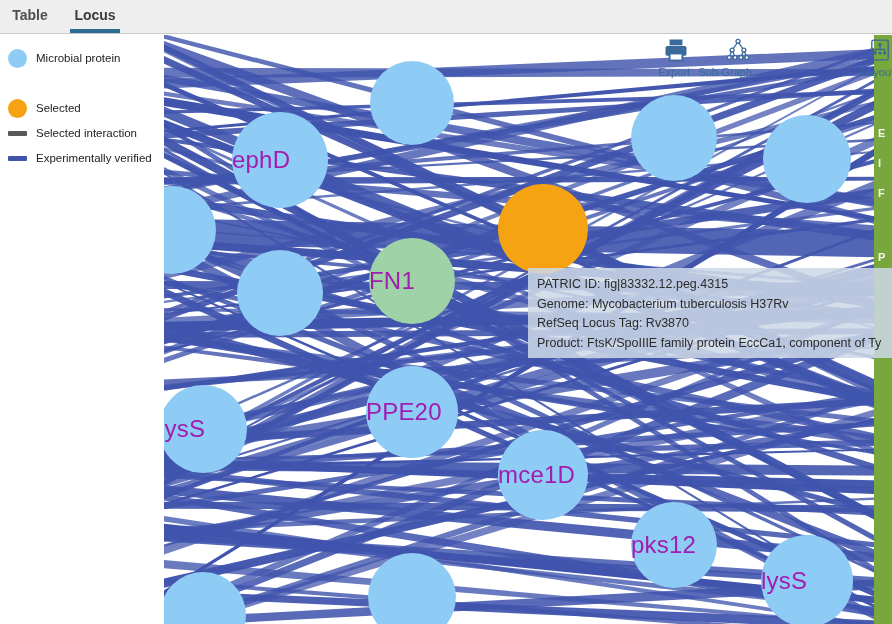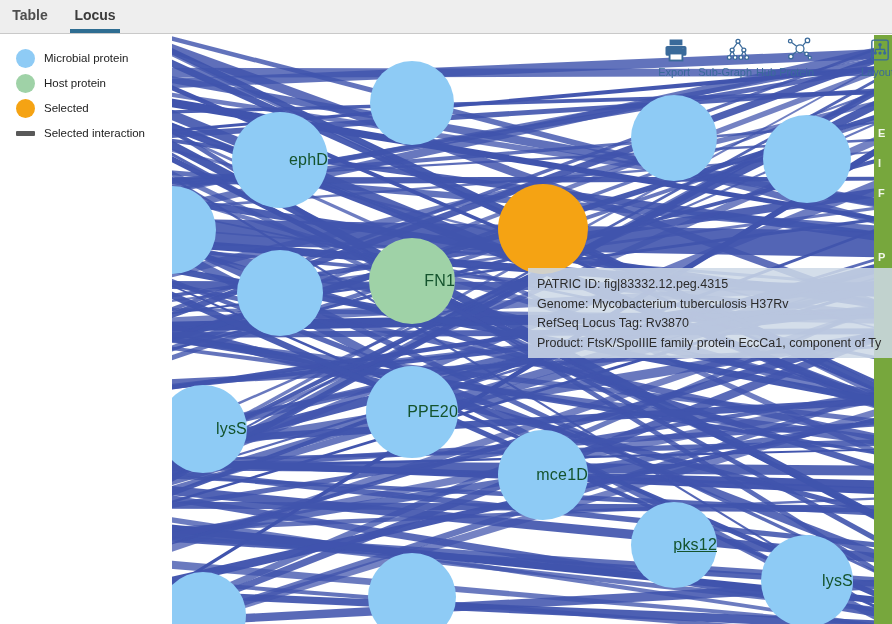--- a/index.html
+++ b/index.html
@@ -24,21 +24,21 @@
   .tab#tab-table{left:8px;width:44px;}
   .tab#tab-graph{left:70px;width:50px;color:#3b3b3b;}
   .tab .tabunder{
     position:absolute;left:0;right:0;bottom:3px;height:4px;background:#2e6d92;
   }
   .tab:not(.active) .tabunder{display:none;}
 
   
   #legend{
     position:absolute;left:0;top:34px;width:164px;height:590px;
-    background:#ffffff;z-index:6;margin-left:8px;
+    background:#ffffff;z-index:6;
   }
   .lgrow{
     position:absolute;left:0;height:22px;width:164px;
   }
   .lgdot{
     position:absolute;left:8px;top:2px;width:19px;height:19px;border-radius:50%;
   }
   .lgline{
     position:absolute;left:8px;top:9px;width:19px;height:5px;border-radius:1px;
   }
@@ -48,22 +48,22 @@
   }
 
   
   #canvas{
     position:absolute;left:164px;top:35px;width:728px;height:589px;
     background:#ffffff;overflow:hidden;
   }
   #edges{position:absolute;left:0;top:0;width:728px;height:589px;}
   .node{
     position:absolute;border-radius:50%;
-    display:flex;align-items:center;justify-content:flex-end;
-    font-size:16px;color:#14532d;letter-spacing:.2px;
+    display:flex;align-items:center;justify-content:flex-start;
+    font-size:24px;color:#a21caf;letter-spacing:.2px;
   }
 
   
   #toolbar{
     position:absolute;left:628px;top:36px;width:248px;height:50px;z-index:9;
   }
   .tool{
     position:absolute;top:0;width:62px;height:50px;text-align:right;cursor:pointer;
   }
   .tool .ticon{display:block;height:30px;}
@@ -102,31 +102,31 @@
     <span>Table</span>
     
   </div>
 </div>
 
 <div id="legend">
   <div class="lgrow" style="top:13px">
     <span class="lgdot" style="background:#8ecbf5"></span>
     <span class="lglabel">Microbial protein</span>
   </div>
-  <div class="lgrow" style="top:38px">
-    <span class="lgdot" style="background:#9fd2a7"></span>
-    <span class="lglabel">Host protein</span>
-  </div>
   <div class="lgrow" style="top:63px">
     <span class="lgdot" style="background:#f5a313"></span>
     <span class="lglabel">Selected</span>
   </div>
   <div class="lgrow" style="top:88px">
     <span class="lgline" style="background:#595959"></span>
     <span class="lglabel">Selected interaction</span>
+  </div>
+  <div class="lgrow" style="top:113px">
+    <span class="lgline" style="background:#4054ad"></span>
+    <span class="lglabel">Experimentally verified</span>
   </div>
 </div>
 
 <div id="canvas">
   <svg id="edges" viewBox="0 0 728 589" preserveAspectRatio="none">
       <path d="M -40.140690794214606 289.71548732649535 L 776.065599524416 -11.033416287158616 L 776.065599524416 -8.207612309022807 L -40.140690794214606 294.2618694482371 Z" fill="#4054ad" fill-opacity="0.84"></path>
       <path d="M -45.579439494758844 604.5810177882668 L 769.2463729223236 338.05846377520356 L 769.2463729223236 342.8168904389022 L -45.579439494758844 612.2054683875758 Z" fill="#4054ad" fill-opacity="0.79"></path>
       <path d="M -32.604114981368184 100.34796623000875 L 777.2107213335112 511.9134543578839 L 777.2107213335112 517.1504760879325 L -32.604114981368184 106.64002619450912 Z" fill="#4054ad" fill-opacity="0.98"></path>
       <path d="M -42.36396811902523 -9.511079002870247 L 776.7546799285337 288.14719644386787 L 776.7546799285337 295.36203695309814 L -42.36396811902523 0.23715192801319063 Z" fill="#4054ad" fill-opacity="0.84"></path>
       <path d="M -46.517955316230655 49.56632431782782 L 772.2941082874313 172.4095813947497 L 772.2941082874313 180.36438355373684 L -46.517955316230655 53.45964753627777 Z" fill="#4054ad" fill-opacity="0.76"></path>
@@ -278,21 +278,21 @@
       </div>
       <div class="node" style="left: -5px; top: 350px; height: 88px; width: 88px; background: rgb(142, 203, 245);">
         <span>lysS</span>
       </div>
       <div class="node" style="left: 202px; top: 331px; height: 92px; width: 92px; background: rgb(142, 203, 245);">
         <span>PPE20</span>
       </div>
       <div class="node" style="left: 334px; top: 395px; height: 90px; width: 90px; background: rgb(142, 203, 245);">
         <span>mce1D</span>
       </div>
-      <div class="node" style="left: 467px; top: 467px; height: 86px; width: 86px; background: rgb(142, 203, 245); text-decoration: underline;">
+      <div class="node" style="left: 467px; top: 467px; height: 86px; width: 86px; background: rgb(142, 203, 245);">
         <span>pks12</span>
       </div>
       <div class="node" style="left: 597px; top: 500px; height: 92px; width: 92px; background: rgb(142, 203, 245);">
         <span>lysS</span>
       </div>
       <div class="node" style="left: -4px; top: 537px; height: 86px; width: 86px; background: rgb(142, 203, 245);">
         <span></span>
       </div>
       <div class="node" style="left: 204px; top: 518px; height: 88px; width: 88px; background: rgb(142, 203, 245);">
         <span></span>
@@ -328,38 +328,20 @@
           <circle cx="17" cy="12" r="1.7" fill="#fff"></circle>
         <circle cx="4.5" cy="18.5" r="1.6" fill="#fff"></circle>
           <circle cx="9.5" cy="18.5" r="1.6" fill="#fff"></circle>
         <circle cx="14.5" cy="18.5" r="1.6" fill="#fff"></circle>
           <circle cx="19.5" cy="18.5" r="1.6" fill="#fff"></circle>
       </svg>
     </span>
     <span class="tlabel">Sub-Graph</span>
   </div>
 
-  <div class="tool" style="left:124px">
-    <span class="ticon">
-      <svg width="28" height="28" viewBox="0 0 24 24" fill="none" stroke="#3a6a9a" stroke-width="1.1">
-        <line x1="12" y1="11" x2="4" y2="5"></line>
-          <line x1="12" y1="11" x2="18" y2="4"></line>
-        <line x1="12" y1="11" x2="4.5" y2="17"></line>
-          <line x1="12" y1="11" x2="17" y2="15"></line>
-        <line x1="17" y1="15" x2="20" y2="18"></line>
-        <circle cx="12" cy="11" r="3.4" fill="#fff"></circle>
-        <circle cx="3.6" cy="4.4" r="1.5" fill="#fff"></circle>
-        <circle cx="18.4" cy="3.8" r="1.9" fill="#fff"></circle>
-        <circle cx="4.2" cy="17.6" r="1.9" fill="#fff"></circle>
-        <circle cx="17.6" cy="15.4" r="1.5" fill="#fff"></circle>
-        <circle cx="20.4" cy="18.6" r="1.3" fill="#fff"></circle>
-      </svg>
-    </span>
-    <span class="tlabel">Hub Protein</span>
-  </div>
 
   <div class="tool" style="left:204px">
     <span class="ticon">
       <svg width="28" height="28" viewBox="0 0 24 24" fill="none" stroke="#3a6a9a" stroke-width="1.2">
         <rect x="5" y="3.5" width="14" height="17" rx="1.5"></rect>
         <line x1="12" y1="8" x2="12" y2="11.5"></line>
         <line x1="8" y1="11.5" x2="16" y2="11.5"></line>
         <line x1="8" y1="11.5" x2="8" y2="14"></line>
           <line x1="16" y1="11.5" x2="16" y2="14"></line>
         <circle cx="12" cy="7.4" r="1.5" fill="#3a6a9a" stroke="none"></circle>

